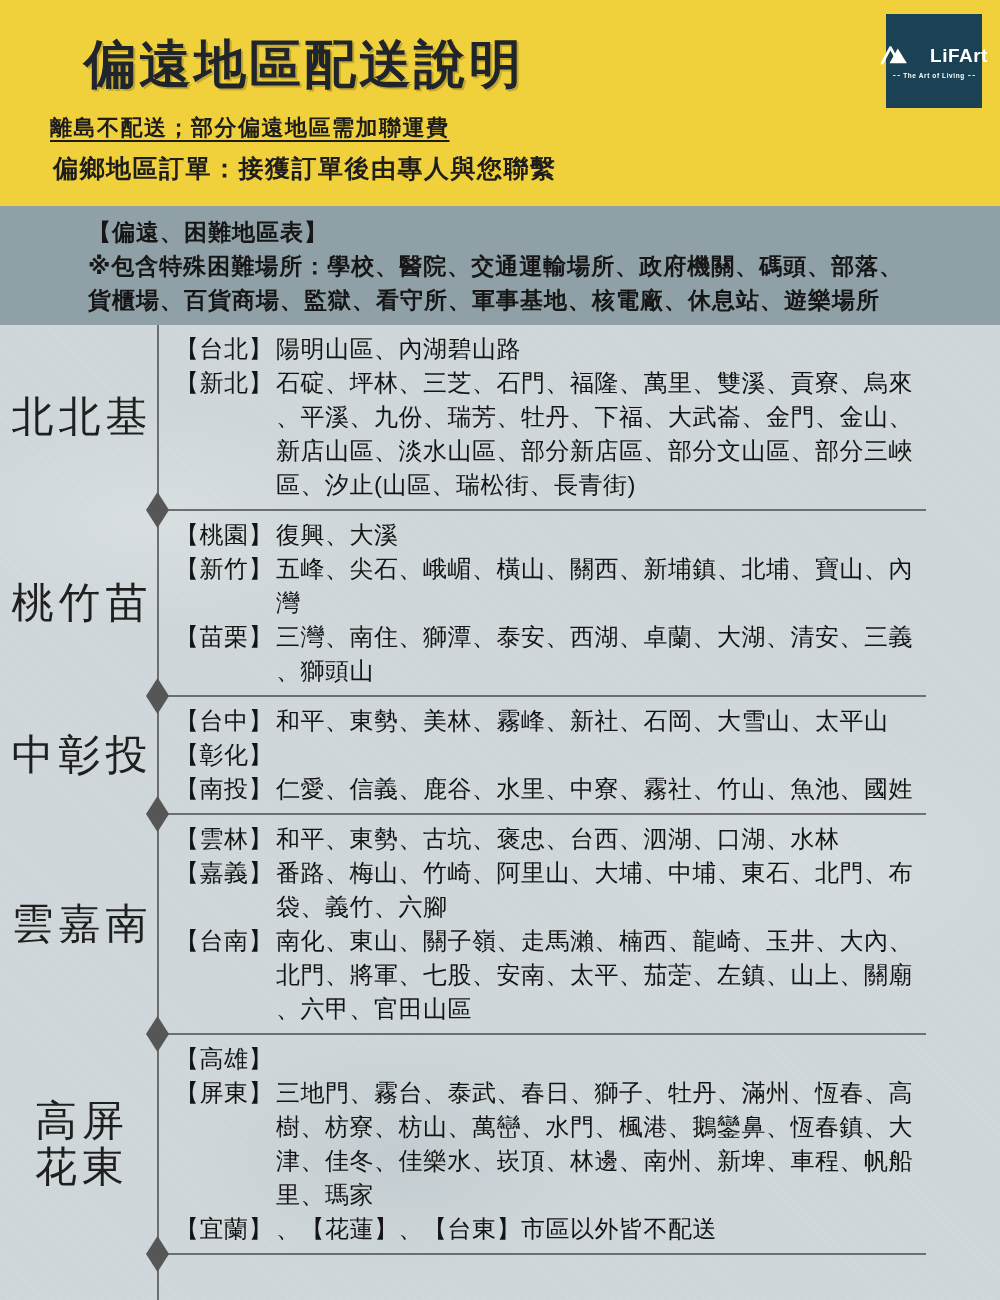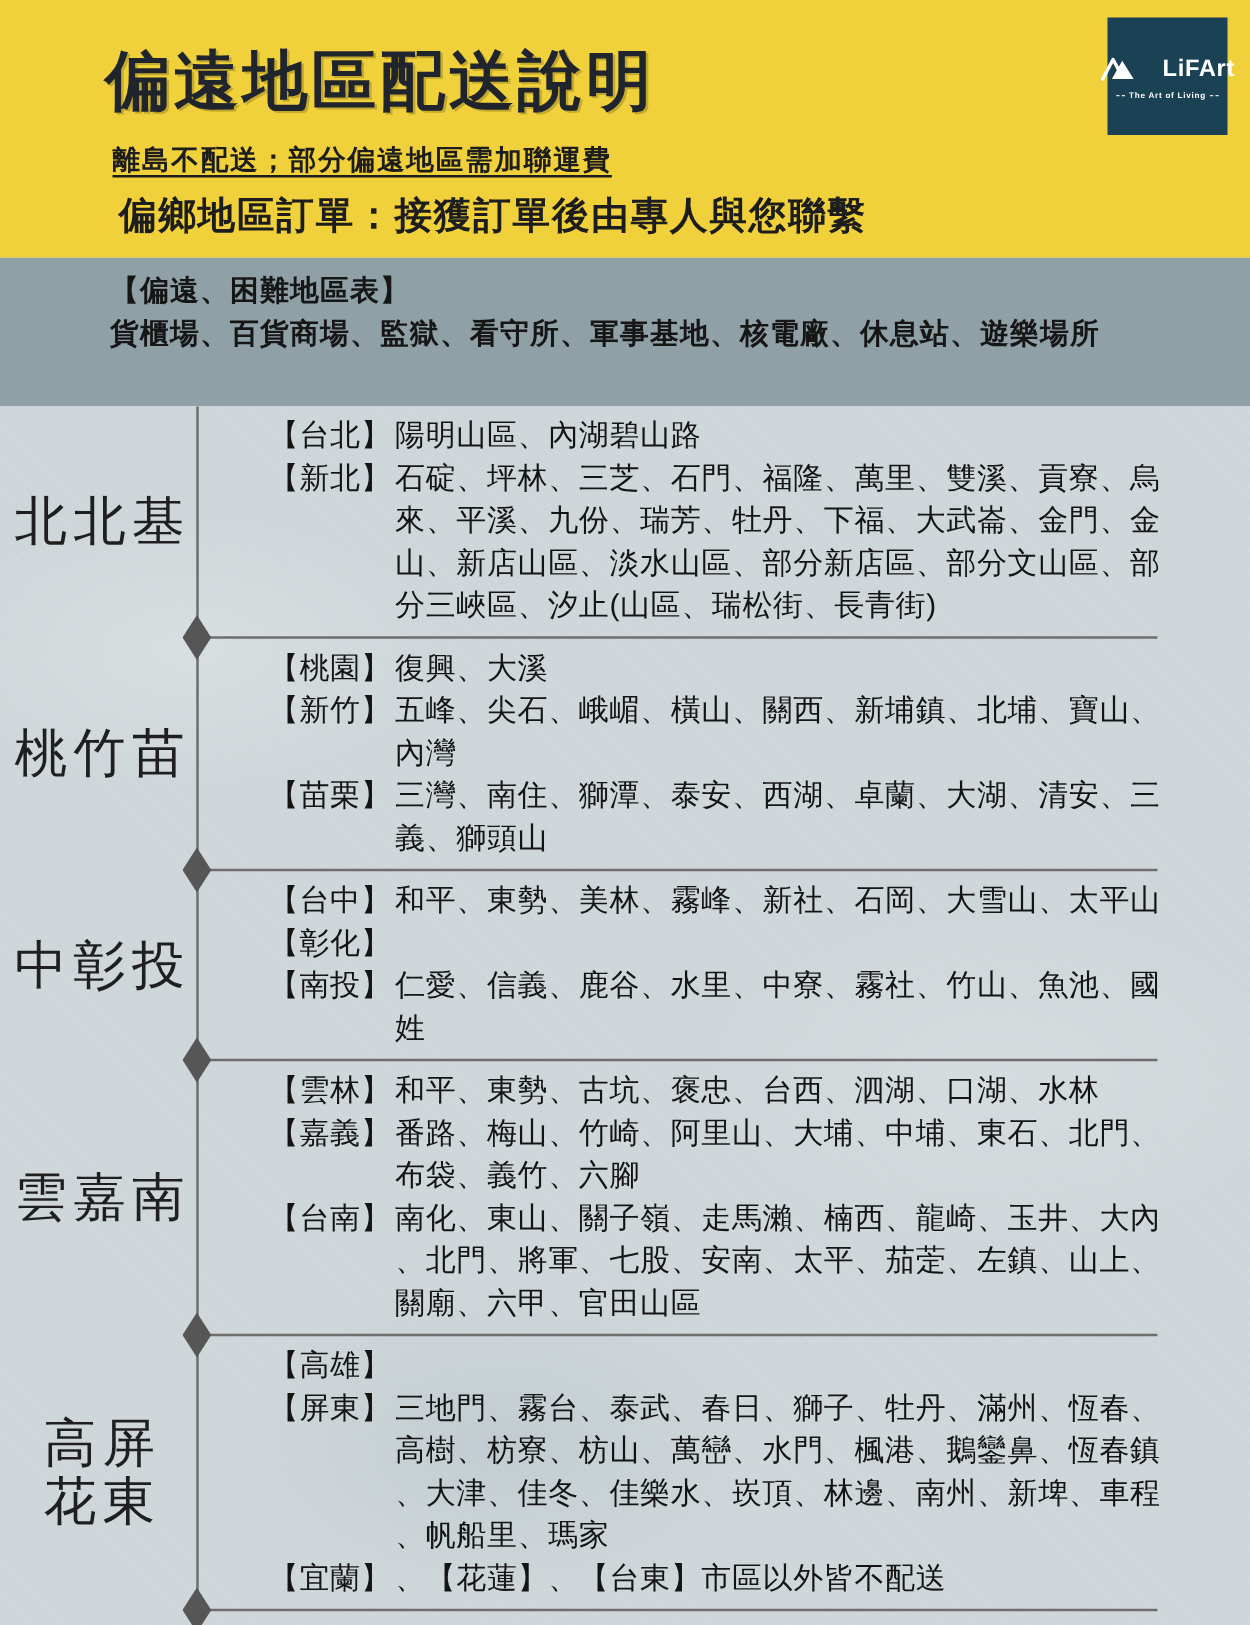--- a/index.html
+++ b/index.html
@@ -20,32 +20,32 @@
   .page-title{
     margin:0;
     padding:30px 0 0 84px;
     font-size:52px;
     font-weight:800;
     letter-spacing:3px;
     color:#20242c;
     text-shadow:2px 2px 0 rgba(60,55,10,0.25);
   }
   .subtitle-underlined{
-    margin:13px 0 0 90px;
+    margin:13px 0 0 50px;
     font-size:22px;
     font-weight:700;
     color:#1d1d1d;
     text-decoration:underline;
     text-decoration-thickness:2px;
     text-underline-offset:5px;
     letter-spacing:1.5px;
   }
   .subtitle{
-    margin:9px 0 0 95px;
-    font-size:30px;
+    margin:9px 0 0 53px;
+    font-size:25px;
     font-weight:700;
     color:#1d1d1d;
     letter-spacing:1.5px;
   }
   .logo{
     position:absolute;
     top:14px;right:18px;
     width:96px;height:94px;
     background:#1B4254;
     display:flex;
@@ -108,21 +108,20 @@
     box-sizing:border-box;
     color:#1f1f1f;
     line-height:46px;
   }
   .region-body{
     flex:1;
     padding:7px 64px 7px 17px;
     font-size:24px;
     line-height:34px;
     color:#141414;
-    margin-left:40px;
   }
   .entry{display:flex;}
   .entry-label{flex:0 0 101px;white-space:nowrap;letter-spacing:0.5px;}
   .entry-text{flex:1;word-break:break-all;line-break:anywhere;letter-spacing:0.5px;}
   .divider{
     position:relative;
     height:2px;
     background:#6e6e6e;
     margin:0 74px 0 158px;
   }
@@ -168,20 +167,21 @@
       <div class="logo-tagline">
         <span class="dash"></span>
         <span class="tagline-text">The Art of Living</span>
         <span class="dash"></span>
       </div>
     </div>
   </div>
 
   <div class="notice-band">
     <div>【偏遠、困難地區表】</div>
+    <div>※包含特殊困難場所：學校、醫院、交通運輸場所、政府機關、碼頭、部落、</div>
     <div>貨櫃場、百貨商場、監獄、看守所、軍事基地、核電廠、休息站、遊樂場所</div>
   </div>
 
   <div class="content">
     <div id="regions-container">
         <div class="section">
           <div class="region-name">
             <div>北北基</div>
           </div>
           <div class="region-body">

